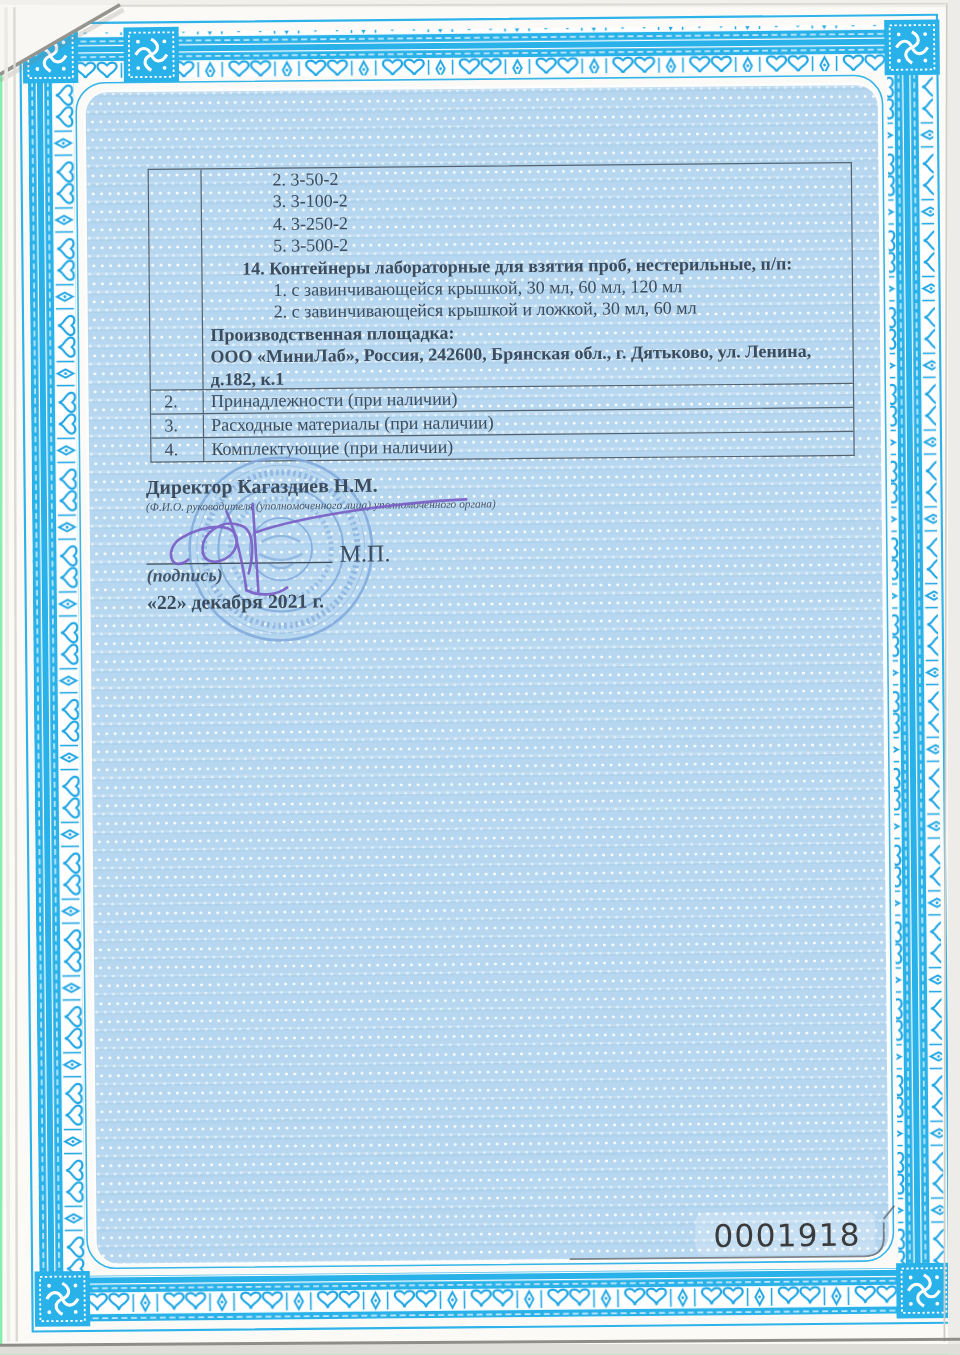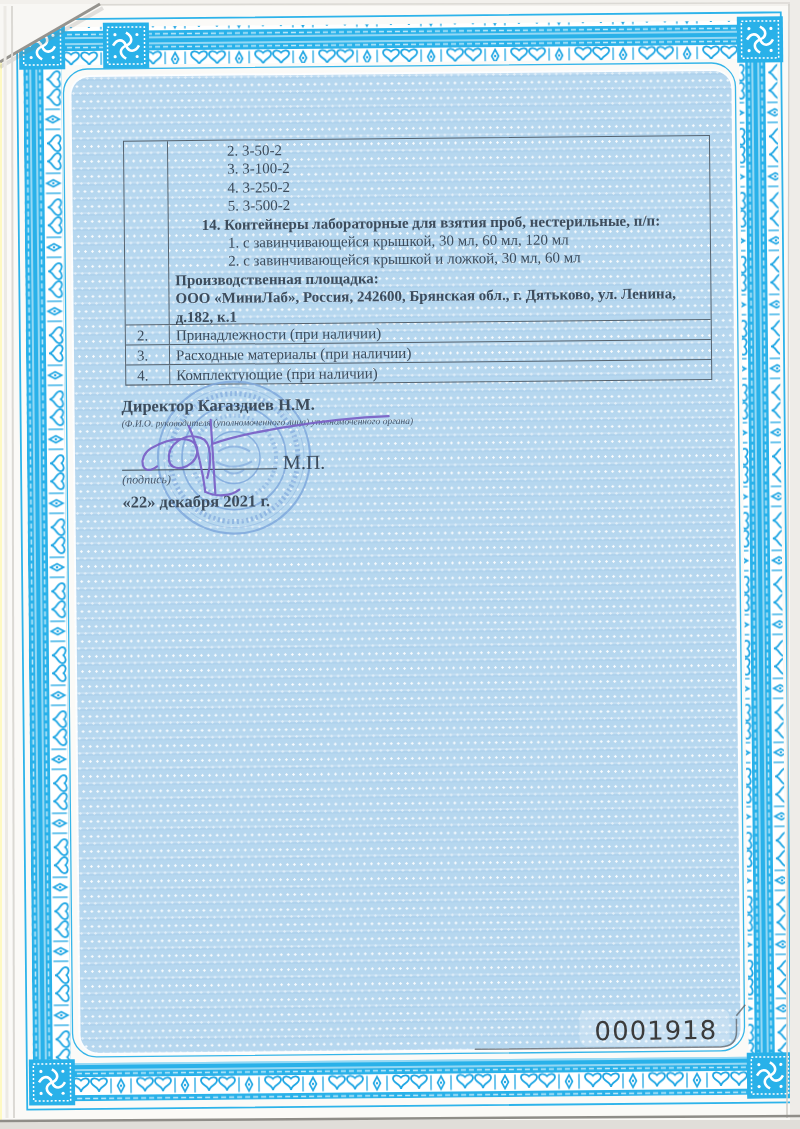--- a/index.html
+++ b/index.html
@@ -1,17 +1,17 @@
 <!DOCTYPE html>
 <html><head>
 <meta charset="utf-8">
 <style>
   html,body{margin:0;padding:0;background:#e8e6e2;}
   .canvas{position:relative;width:800px;height:1129px;overflow:hidden;
-          background:#fef9c3;font-family:"Liberation Serif",serif;}
+          background:#86efac;font-family:"Liberation Serif",serif;}
   .paper{position:absolute;left:2px;top:0;width:790px;height:1120px;background:#fbfaf7;}
   
   .cert{position:absolute;left:0;top:0;width:800px;height:1129px;
         transform:rotate(-0.55deg);transform-origin:400px 560px;}
   .frame{position:absolute;left:0;top:0;}
   .panel{position:absolute;left:74px;top:72px;width:660px;height:976px;
          border-radius:20px;border:2px solid rgba(255,255,255,.95);
          background-color:#b6d7ef;
          background-image:
            radial-gradient(circle, rgba(255,255,255,.95) .9px, rgba(255,255,255,0) 1.5px),
@@ -32,21 +32,21 @@
   .tline{white-space:nowrap;}
   .ind1{padding-left:27px;}
   .ind2{padding-left:53px;}
   .b{font-weight:bold;}
   
   .dirline{position:absolute;left:123px;top:394px;font-size:16.5px;font-weight:bold;}
   .fiocap{position:absolute;left:123px;top:416px;font-size:9.5px;font-style:italic;color:#46566a;}
   .sigline{position:absolute;left:123px;top:452px;width:155px;height:15px;
            border-bottom:1.3px solid #414c57;}
   .mp{position:absolute;left:284px;top:450px;font-size:20px;}
-  .sigcap{position:absolute;left:123px;top:470px;font-size:12px;font-style:italic;color:#46566a;}
+  .sigcap{position:absolute;left:123px;top:470px;font-size:15px;font-style:italic;color:#46566a;font-weight:bold;}
   .dateline{position:absolute;left:123px;top:490px;font-size:16.5px;font-weight:bold;}
   .stamp{position:absolute;left:153px;top:372px;}
   .signature{position:absolute;left:128px;top:402px;}
   
   .serial{position:absolute;left:590px;top:1018px;width:122px;text-align:right;
           font-family:"DejaVu Sans","Liberation Sans",sans-serif;font-size:26px;
           letter-spacing:1px;color:#3b3b3b;}
   .serialbg{position:absolute;left:575px;top:1012px;width:150px;height:36px;
             background:rgba(255,255,255,.22);border-radius:8px;}
   .scanline{position:absolute;left:0;top:0;}

